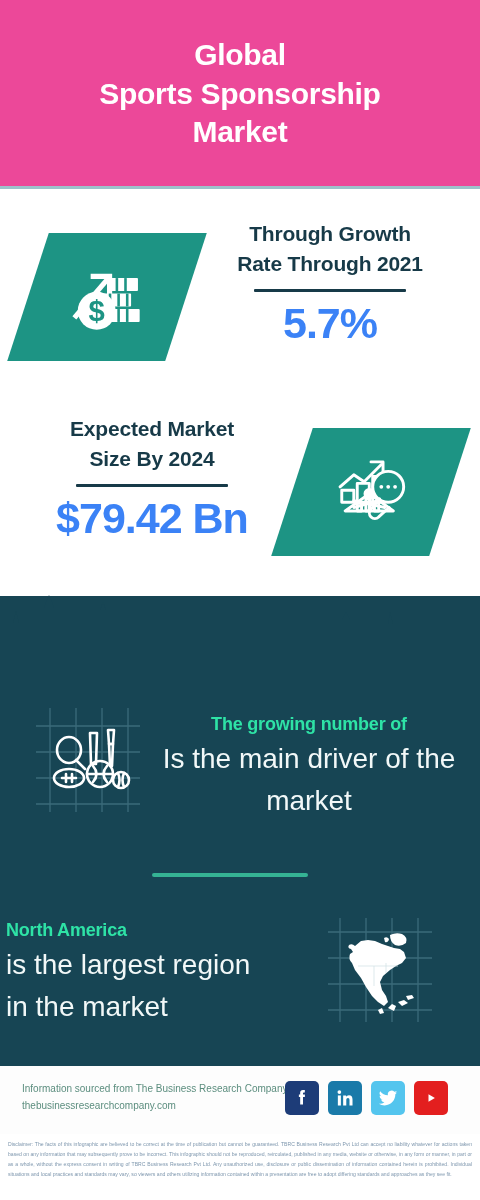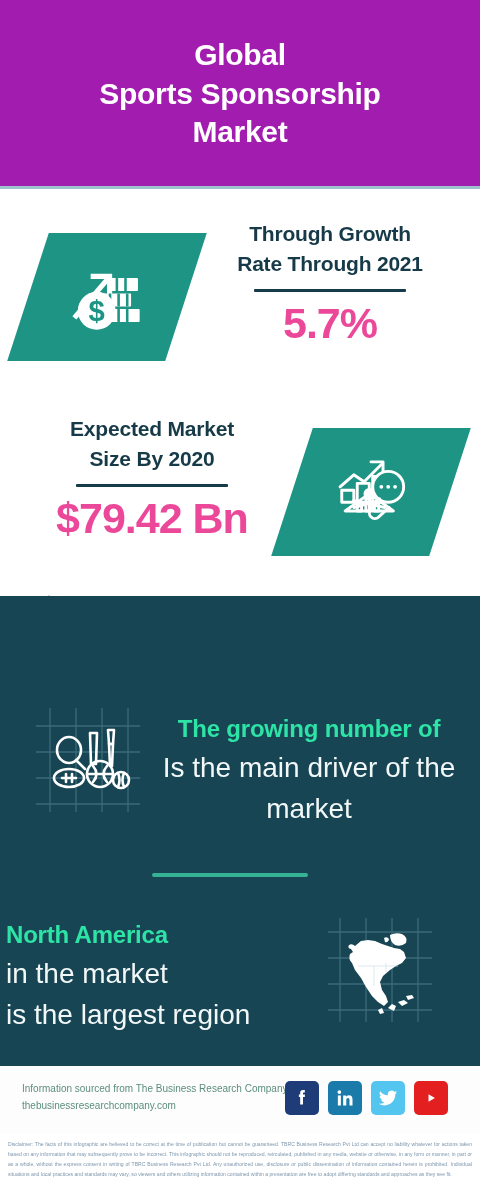--- a/index.html
+++ b/index.html
@@ -8,21 +8,21 @@
     font-family:"Liberation Sans", sans-serif;
     background:#ffffff;
     width:480px; height:1200px;
     position:relative; overflow:hidden;
   }
   .page { position:relative; width:480px; height:1200px; }
 
   
   .header {
     position:absolute; left:0; top:0; width:480px; height:188px;
-    background:#a21caf;
+    background:#ec4899;
     display:flex; flex-direction:column;
     align-items:center; justify-content:center;
   }
   .header-line {
     color:#ffffff; font-weight:bold; font-size:30px;
     line-height:1.28; text-align:center; letter-spacing:-0.3px;
   }
   .header-underline {
     position:absolute; left:0; top:186px; width:480px; height:3px;
     background:#9dc2cb;
@@ -53,37 +53,37 @@
 
   .stat-title {
     color:#173a48; font-weight:bold; font-size:21px;
     line-height:1.42; letter-spacing:-0.2px;
   }
   .stat-rule {
     width:152px; height:3px; background:#173a48;
     margin:10px auto 8px auto; border-radius:1px;
   }
   .stat-value {
-    color:#ec4899; font-weight:bold; font-size:43px;
+    color:#3b82f6; font-weight:bold; font-size:43px;
     line-height:1.1; letter-spacing:-1px;
   }
 
   
   .dark-zone {
     position:absolute; left:0; top:596px; width:480px; height:470px;
     background:#174554;
   }
   .skyline { position:absolute; left:0; top:590px; width:480px; height:80px; }
 
   .grid-icon { position:absolute; }
   .driver-block { position:absolute; left:0; top:712px; width:480px; }
   .driver-icon { left:36px; top:708px; width:104px; height:104px; }
   .driver-text { position:absolute; left:152px; top:0; width:314px; text-align:center; }
   .hl-green {
-    color:#2ee3a6; font-weight:bold; font-size:24px; line-height:1.4;
+    color:#2ee3a6; font-weight:bold; font-size:18px; line-height:1.4;
     letter-spacing:-0.2px; display:block;
   }
   .sub-white {
     color:#f2f8f8; font-weight:normal; font-size:28px; line-height:1.42;
     display:block; margin-top:2px;
   }
   .green-rule {
     position:absolute; left:152px; top:873px; width:156px; height:4px;
     background:#35b394; border-radius:2px;
   }
@@ -189,21 +189,21 @@
             <g fill="#ffffff">
               <circle cx="62" cy="44" r="2.2"></circle>
                 <circle cx="70" cy="44" r="2.2"></circle>
                 <circle cx="78" cy="44" r="2.2"></circle>
             </g>
           </svg>
         </div>
       </div>
       <div class="stat-text">
         <div class="stat-title">Expected Market</div>
-        <div class="stat-title">Size By 2020</div>
+        <div class="stat-title">Size By 2024</div>
         <div class="stat-rule"></div>
         <div class="stat-value">$79.42 Bn</div>
       </div>
     </div>
 
   </div>
 
   <div class="dark-zone"></div>
 
   <svg class="skyline" viewBox="0 0 480 80" preserveAspectRatio="none">
@@ -238,22 +238,22 @@
       <span class="sub-white">Is the main driver of the</span>
       <span class="sub-white">market</span>
     </div>
   </div>
 
   <div class="green-rule"></div>
 
   <div class="region-block">
     <div class="region-text">
       <span class="hl-green">North America</span>
+      <span class="sub-white">is the largest region</span>
       <span class="sub-white">in the market</span>
-      <span class="sub-white">is the largest region</span>
     </div>
   </div>
 
   <div class="grid-icon region-icon">
     <svg viewBox="0 0 104 104" width="104" height="104" aria-hidden="true">
       <g stroke="#3b6b7a" stroke-width="1.3" fill="none">
         <path d="M0 14 H104 M0 40 H104 M0 66 H104 M0 92 H104"></path>
         <path d="M12 0 V104 M38 0 V104 M64 0 V104 M90 0 V104"></path>
       </g>
       <g fill="#ffffff">

